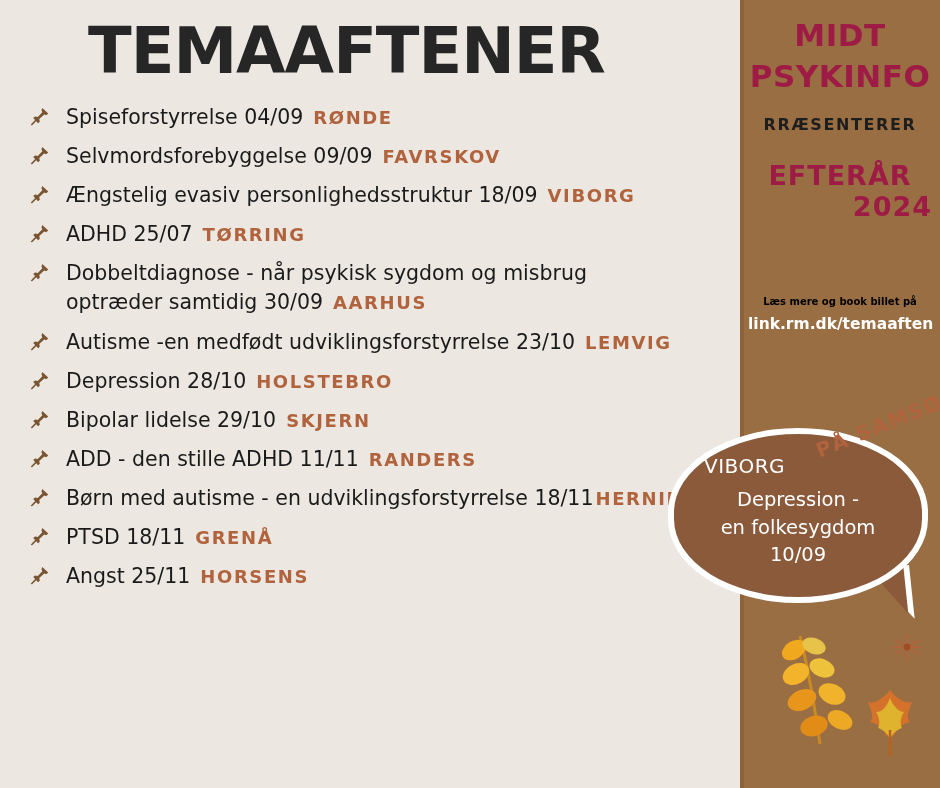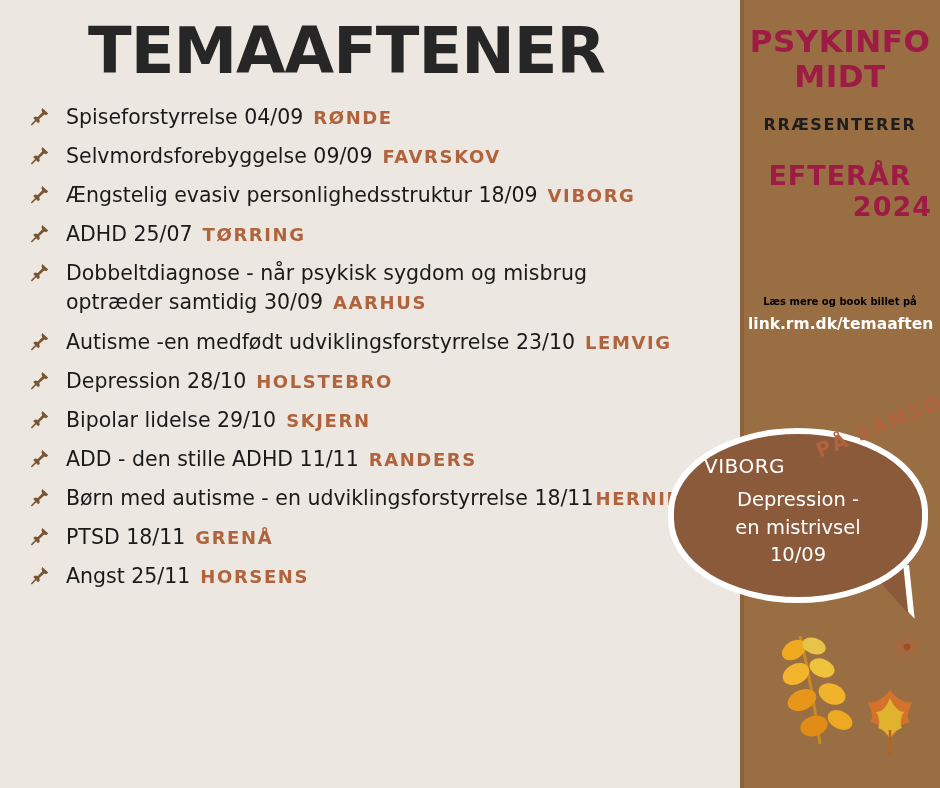--- a/index.html
+++ b/index.html
@@ -354,37 +354,37 @@
           <path d="M14.5 2.3 L21 8.2 L18.7 10.1 L16.6 9.4 L11.2 14.1 L11.8 17.2 L9.9 18.9 L4.6 13.2 L6.6 11.5 L9.6 12.0 L14.5 6.9 L13.6 4.6 Z" fill="#7A5532"></path>
           <path d="M8.6 14.6 L2.6 20.8" stroke="#7A5532" stroke-width="1.7" fill="none"></path>
         </svg>
       <span class="event-text"> Angst 25/11</span><span class="event-city">HORSENS</span>
     </div>
 
   </div>
 
   <div class="sidebar">
     <div class="sidebar-strip-edge"></div>
+    <div class="brand-line two">MIDT</div>
     <div class="brand-line">PSYKINFO</div>
-    <div class="brand-line two">MIDT</div>
     <div class="presenter">RRÆSENTERER</div>
     <div class="season">EFTERÅR</div>
     <div class="season-year">2024</div>
     <div class="book-info">Læs mere og book billet på</div>
     <a class="book-link" href="#">link.rm.dk/temaaften</a>
   </div>
 
   <div class="bubble-wrap">
     <div class="bubble-tail-outline"></div>
     <div class="bubble-tail"></div>
     <div class="bubble"></div>
     <div class="bubble-inner">
       <div class="bubble-nyhed">VIBORG</div>
       <div class="bubble-line">Depression -</div>
-      <div class="bubble-line">en mistrivsel</div>
+      <div class="bubble-line">en folkesygdom</div>
       <div class="bubble-line">10/09</div>
     </div>
     <div class="samso">PÅ SAMSØ</div>
   </div>
 
   <svg class="leaf-main" viewBox="0 0 100 130">
     <path d="M50 128 C46 100 40 60 30 20" stroke="#C98B22" stroke-width="3" fill="none"></path>
     <ellipse cx="24" cy="34" rx="13" ry="9" fill="#F0A81E" transform="rotate(-32 24 34)"></ellipse>
     <ellipse cx="44" cy="30" rx="12" ry="8" fill="#E8C34A" transform="rotate(20 44 30)"></ellipse>
     <ellipse cx="26" cy="58" rx="14" ry="10" fill="#F3B42B" transform="rotate(-28 26 58)"></ellipse>

